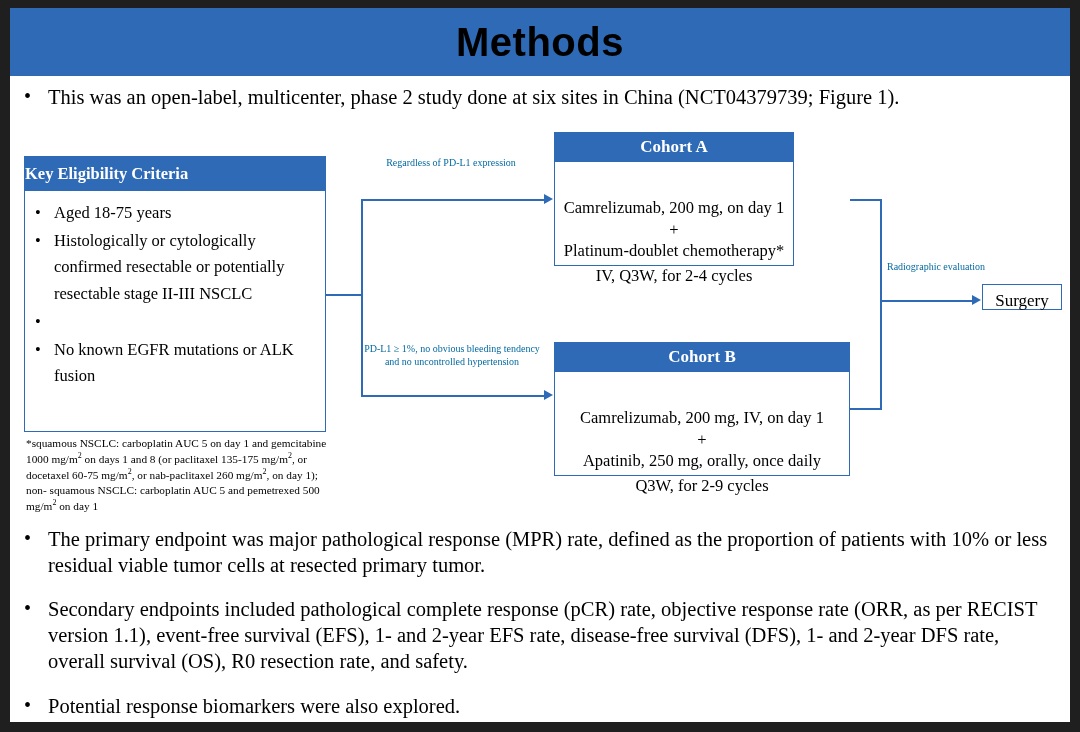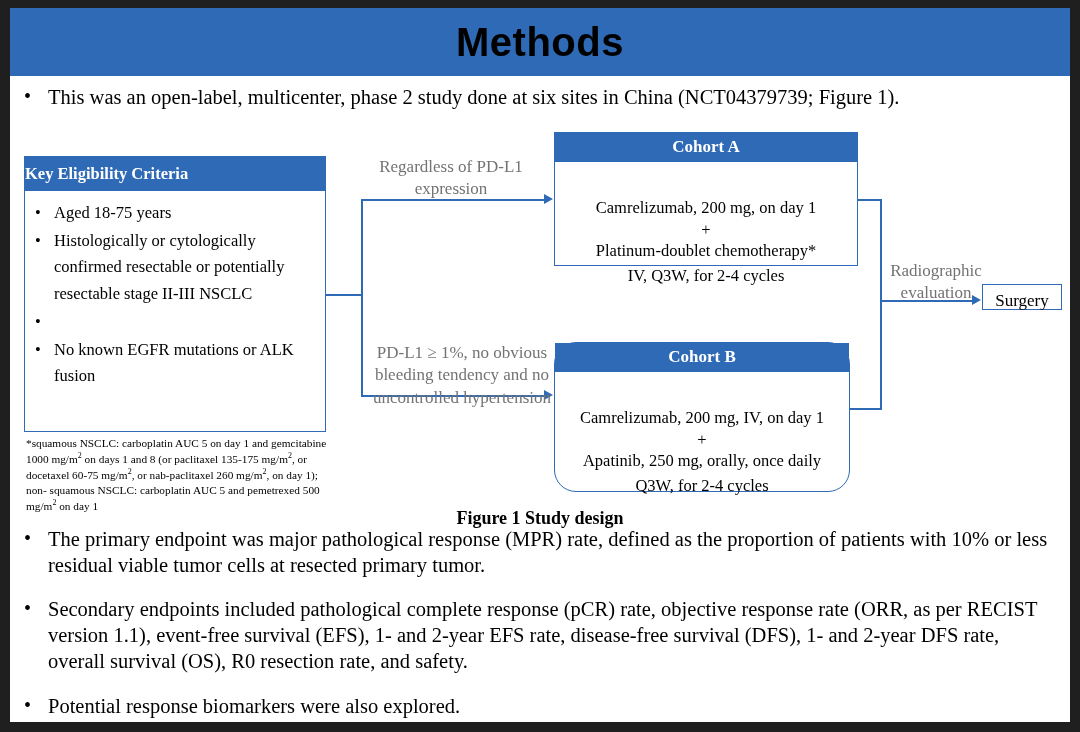--- a/index.html
+++ b/index.html
@@ -106,44 +106,44 @@
     left: 12px; top: 318px;
     width: 312px;
     font-size: 11.3px;
     line-height: 1.33;
     color: #000000;
   }
   .footnote sup { font-size: 8px; }
 
   .cohort-a {
     left: 540px; top: 14px;
-    width: 304px; height: 134px;
+    width: 240px; height: 134px;
   }
   .cohort-b {
     left: 540px; top: 224px;
-    width: 296px; height: 150px; border-radius: 22px;
+    width: 296px; height: 134px;
   }
   .cohort-body {
     text-align: center;
     font-size: 16.5px;
     line-height: 1.55;
     padding-top: 9px;
     margin-top: 24px;
   }
   .cohort-body .plus { line-height: 1.05; }
 
   .midlabel {
     position: absolute;
     text-align: center;
-    font-size: 17px;
+    font-size: 10px;
     line-height: 1.32;
-    color: #737373;
+    color: #0369a1;
   }
   .ml-top { left: 352px; top: 38px; width: 170px; }
-  .ml-bottom { left: 348px; top: 224px; width: 180px; padding-left: 10px; }
+  .ml-bottom { left: 348px; top: 224px; width: 180px; }
   .ml-radio { left: 862px; top: 142px; width: 120px; }
 
   .surgery-box {
     left: 968px; top: 166px;
     width: 80px; height: 26px;
     border: 1px solid #2e6ab5;
     text-align: center;
     font-size: 17px;
     line-height: 32px;
   }
@@ -235,28 +235,27 @@
         <div>IV, Q3W, for 2-4 cycles</div>
       </div>
     </div>
 
     <div class="box cohort-b">
       <div class="hdr">Cohort B</div>
       <div class="cohort-body">
         <div>Camrelizumab, 200 mg, IV, on day 1</div>
         <div class="plus">+</div>
         <div>Apatinib, 250 mg, orally, once daily</div>
-        <div>Q3W, for 2-4 cycles</div>
+        <div>Q3W, for 2-9 cycles</div>
       </div>
     </div>
 
     <div class="box surgery-box">Surgery</div>
   </div>
 
-  <div class="fig-cap">Figure 1 Study design</div>
 
   <div class="bullet-row" style="left:14px; top:518px; width:1036px;">
     <span class="bullet-dot">•</span>
     <span class="bullet-text">The primary endpoint was major pathological response (MPR) rate, defined as the proportion of patients with 10% or less residual viable tumor cells at resected primary tumor.</span>
   </div>
 
   <div class="bullet-row" style="left:14px; top:588px; width:1036px;">
     <span class="bullet-dot">•</span>
     <span class="bullet-text">Secondary endpoints included pathological complete response (pCR) rate, objective response rate (ORR, as per RECIST version 1.1), event-free survival (EFS), 1- and 2-year EFS rate, disease-free survival (DFS), 1- and 2-year DFS rate, overall survival (OS), R0 resection rate, and safety.</span>
   </div>

